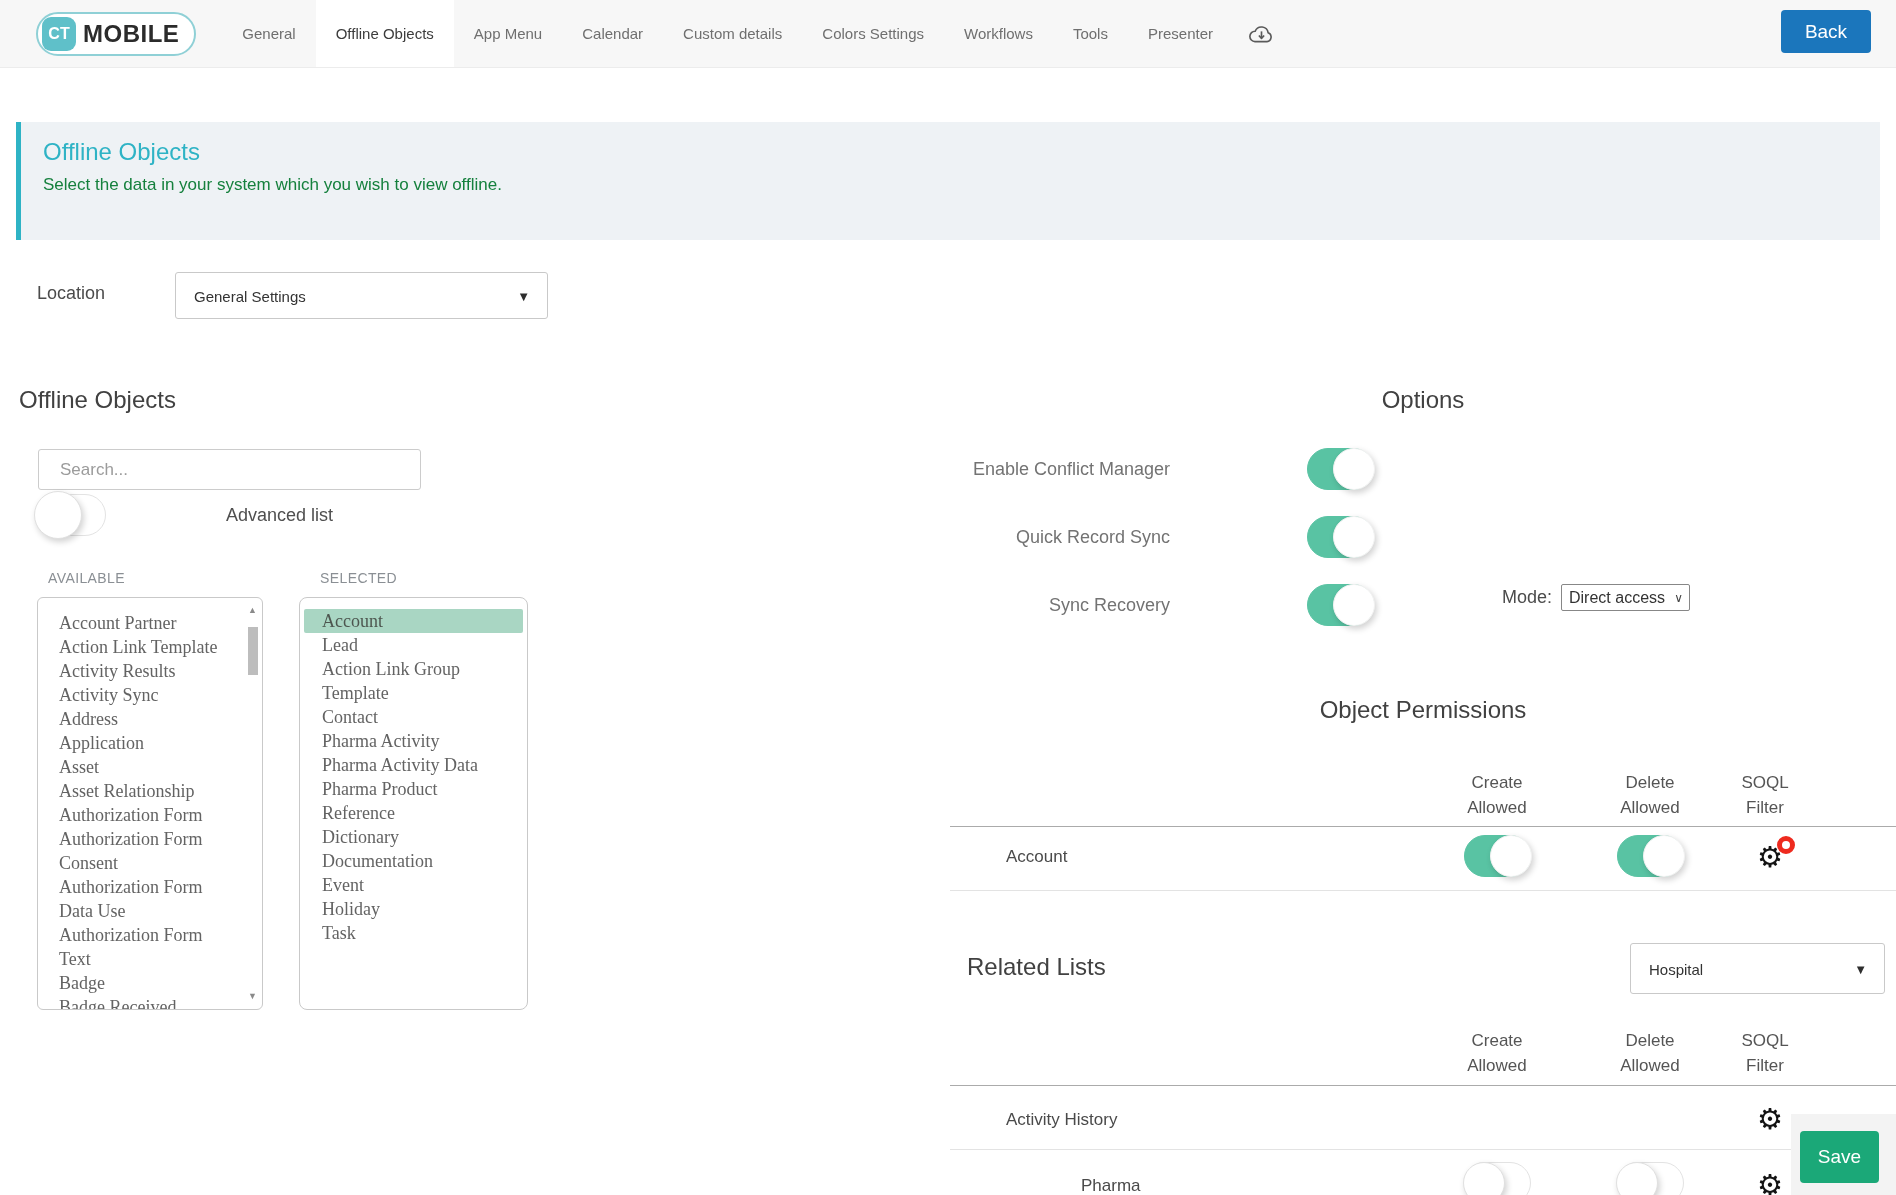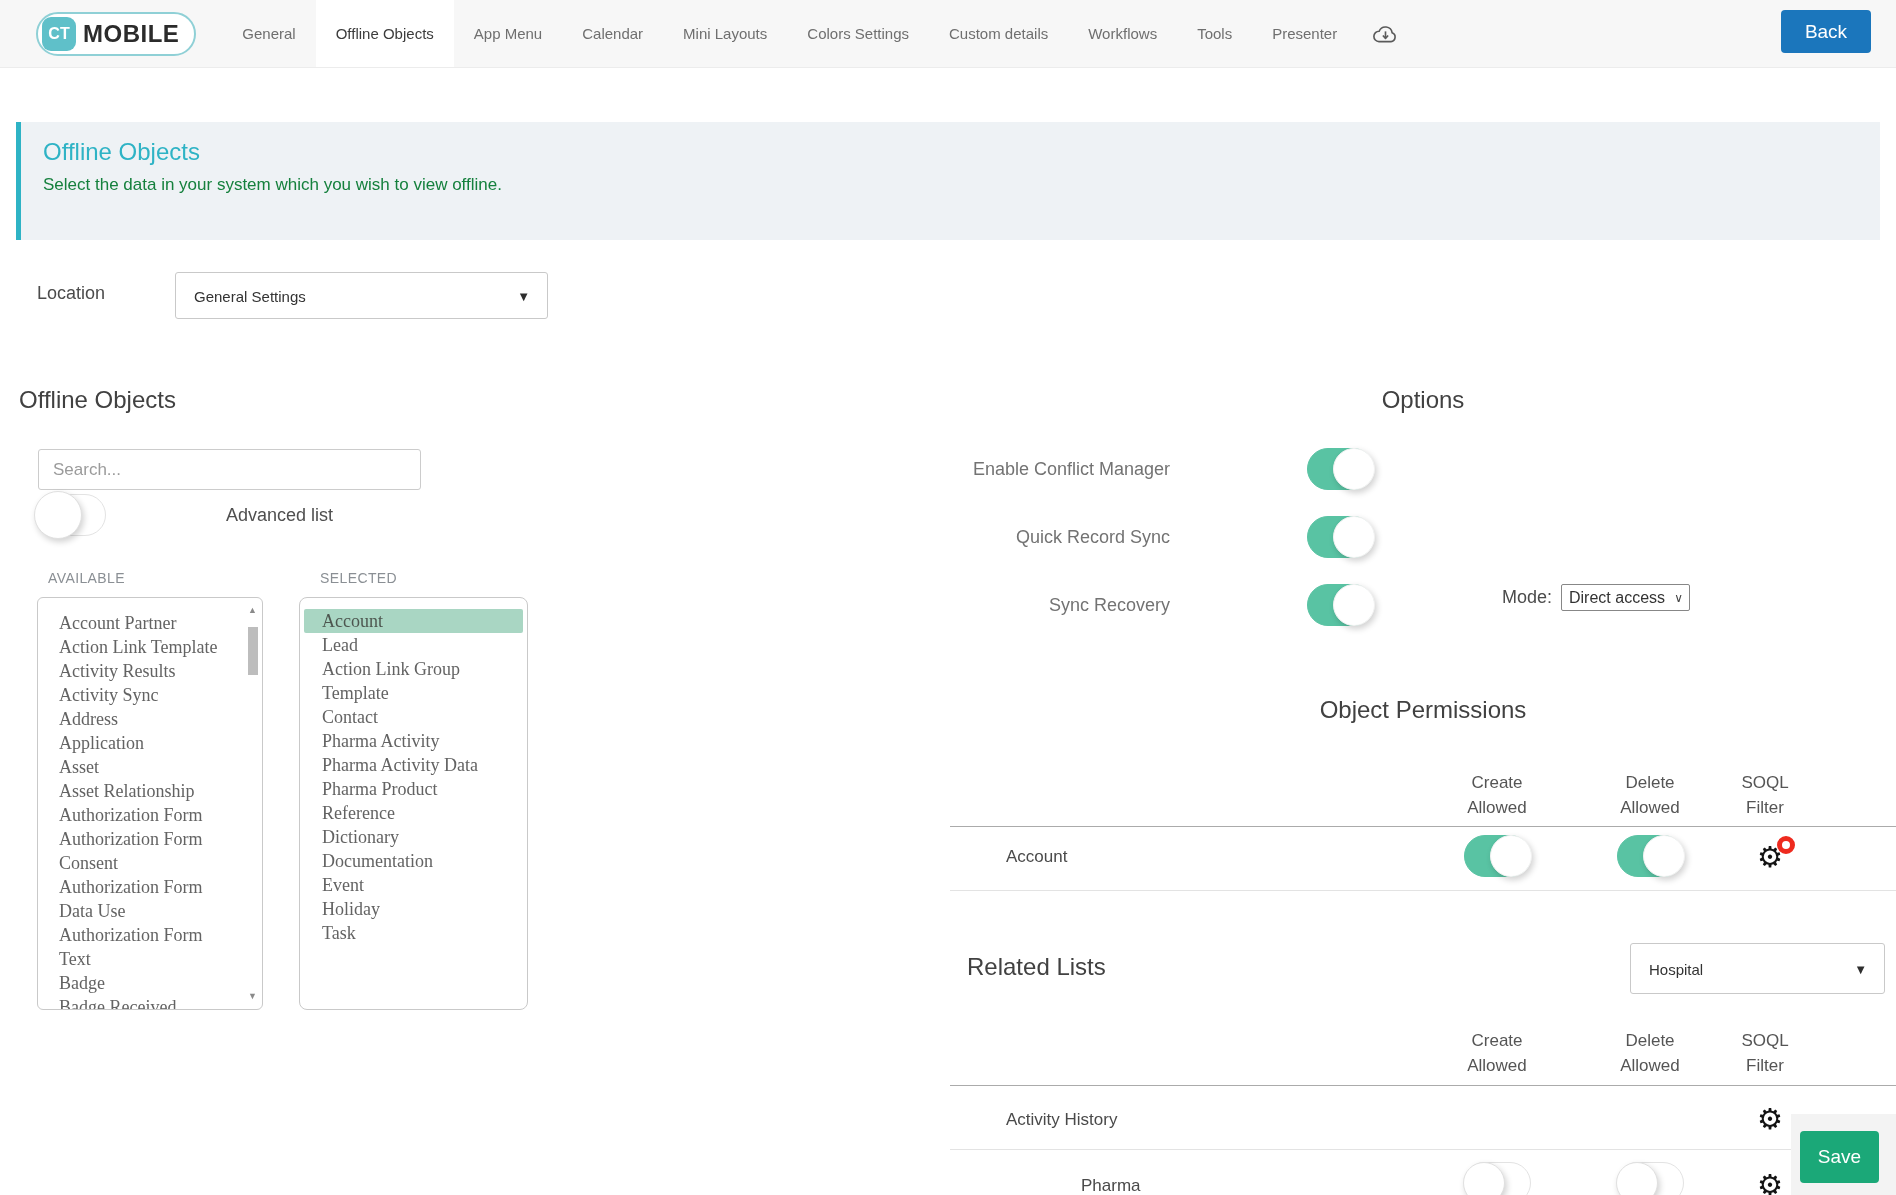--- a/index.html
+++ b/index.html
@@ -41,21 +41,21 @@
 
   
   .sec-h { position:absolute; font-size:24px; font-weight:normal; color:#414141; }
   #oo-heading { left:19px; top:386px; }
   #options-heading { left:950px; top:386px; width:946px; text-align:center; }
   #perm-heading { left:950px; top:696px; width:946px; text-align:center; }
   #related-heading { left:967px; top:953px; }
 
   
   #search-input { position:absolute; left:38px; top:449px; width:383px; height:41px; border:1px solid #ccc;
-                  border-radius:3px; padding:0 14px; font-size:17px; color:#444; outline:none;
+                  border-radius:3px; padding:0 21px; font-size:17px; color:#444; outline:none;
                   font-family:"Liberation Sans", sans-serif; }
   #search-input::placeholder { color:#9b9b9b; }
 
   .toggle { position:absolute; width:67px; height:42px; border-radius:21px; background:#fff;
             border:1px solid #e3e3e3; cursor:pointer; }
   .toggle .knob { position:absolute; width:42px; height:42px; border-radius:50%; background:#fff;
                   border:1px solid #e0e0e0; top:-1px; left:-2px; box-shadow:2px 3px 6px rgba(0,0,0,.18); }
   .toggle.on { background:#59c3a3; border-color:#59c3a3; }
   .toggle.on .knob { left:auto; right:-2px; border-color:#f2f2f2; }
   #advanced-toggle { left:36px; top:494px; width:70px; }
@@ -118,23 +118,22 @@
     <div class="logo-wrap">
       <div class="logo-pill">
         <div class="logo-ct">CT</div>
         <div class="logo-mobile">MOBILE</div>
       </div>
     </div>
     <div class="tab">General</div>
     <div class="tab active">Offline Objects</div>
     <div class="tab">App Menu</div>
     <div class="tab">Calendar</div>
-    <div class="tab">Mini Layouts</div>
+    <div class="tab">Custom details</div>
     <div class="tab">Colors Settings</div>
-    <div class="tab">Custom details</div>
     <div class="tab">Workflows</div>
     <div class="tab">Tools</div>
     <div class="tab">Presenter</div>
     <div class="cloud">
       <svg width="29" height="24" viewBox="0 0 26 22">
         <path d="M7 18 L18 18 A4.2 4.2 0 0 0 19.1 9.9 A6.2 6.2 0 0 0 7.2 8.5 A4.6 4.6 0 0 0 7 18 Z" fill="none" stroke="#5a5a5a" stroke-width="1.5" stroke-linejoin="round"></path>
         <path d="M13 8.6 L13 14.6" fill="none" stroke="#5a5a5a" stroke-width="1.5"></path>
         <path d="M10.6 12.4 L13 15 L15.4 12.4" fill="none" stroke="#5a5a5a" stroke-width="1.5" stroke-linejoin="round"></path>
       </svg>
     </div>

